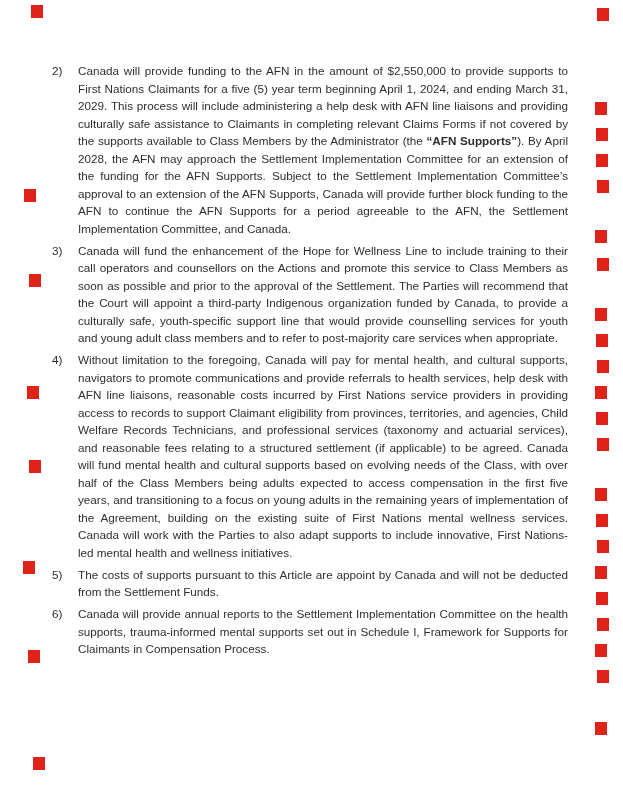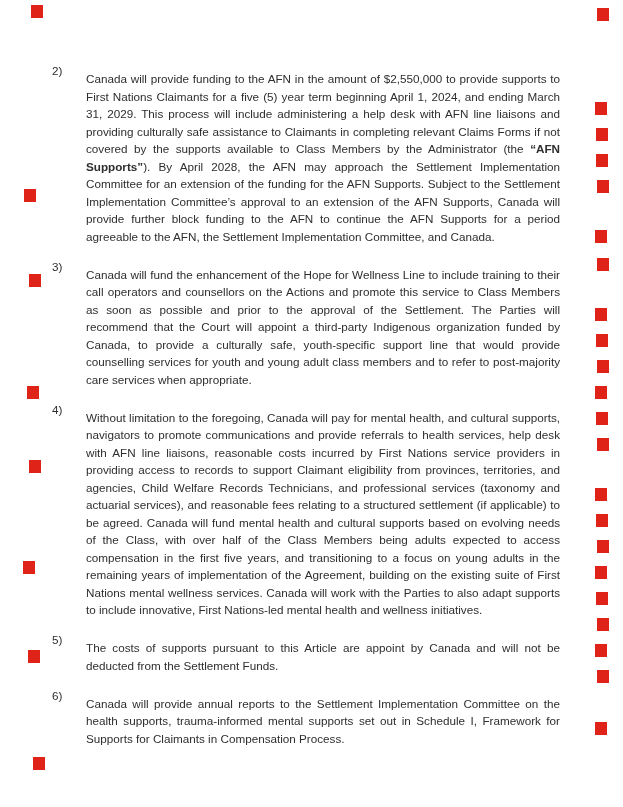--- a/index.html
+++ b/index.html
@@ -27,21 +27,21 @@
     font-size: 11.7px;
     line-height: 17.5px;
     color: #2e2e2e;
   }
   .num {
     flex: 0 0 26px;
     width: 26px;
   }
   .body {
     flex: 1 1 auto;
-    margin: 8px;
+    margin: 0;
     text-align: justify;
   }
   .body b { font-weight: bold; }
   .footer {
     position: absolute;
     left: 0; top: 755px;
     width: 623px;
     text-align: center;
     font-size: 11.7px;
     color: #2e2e2e;

